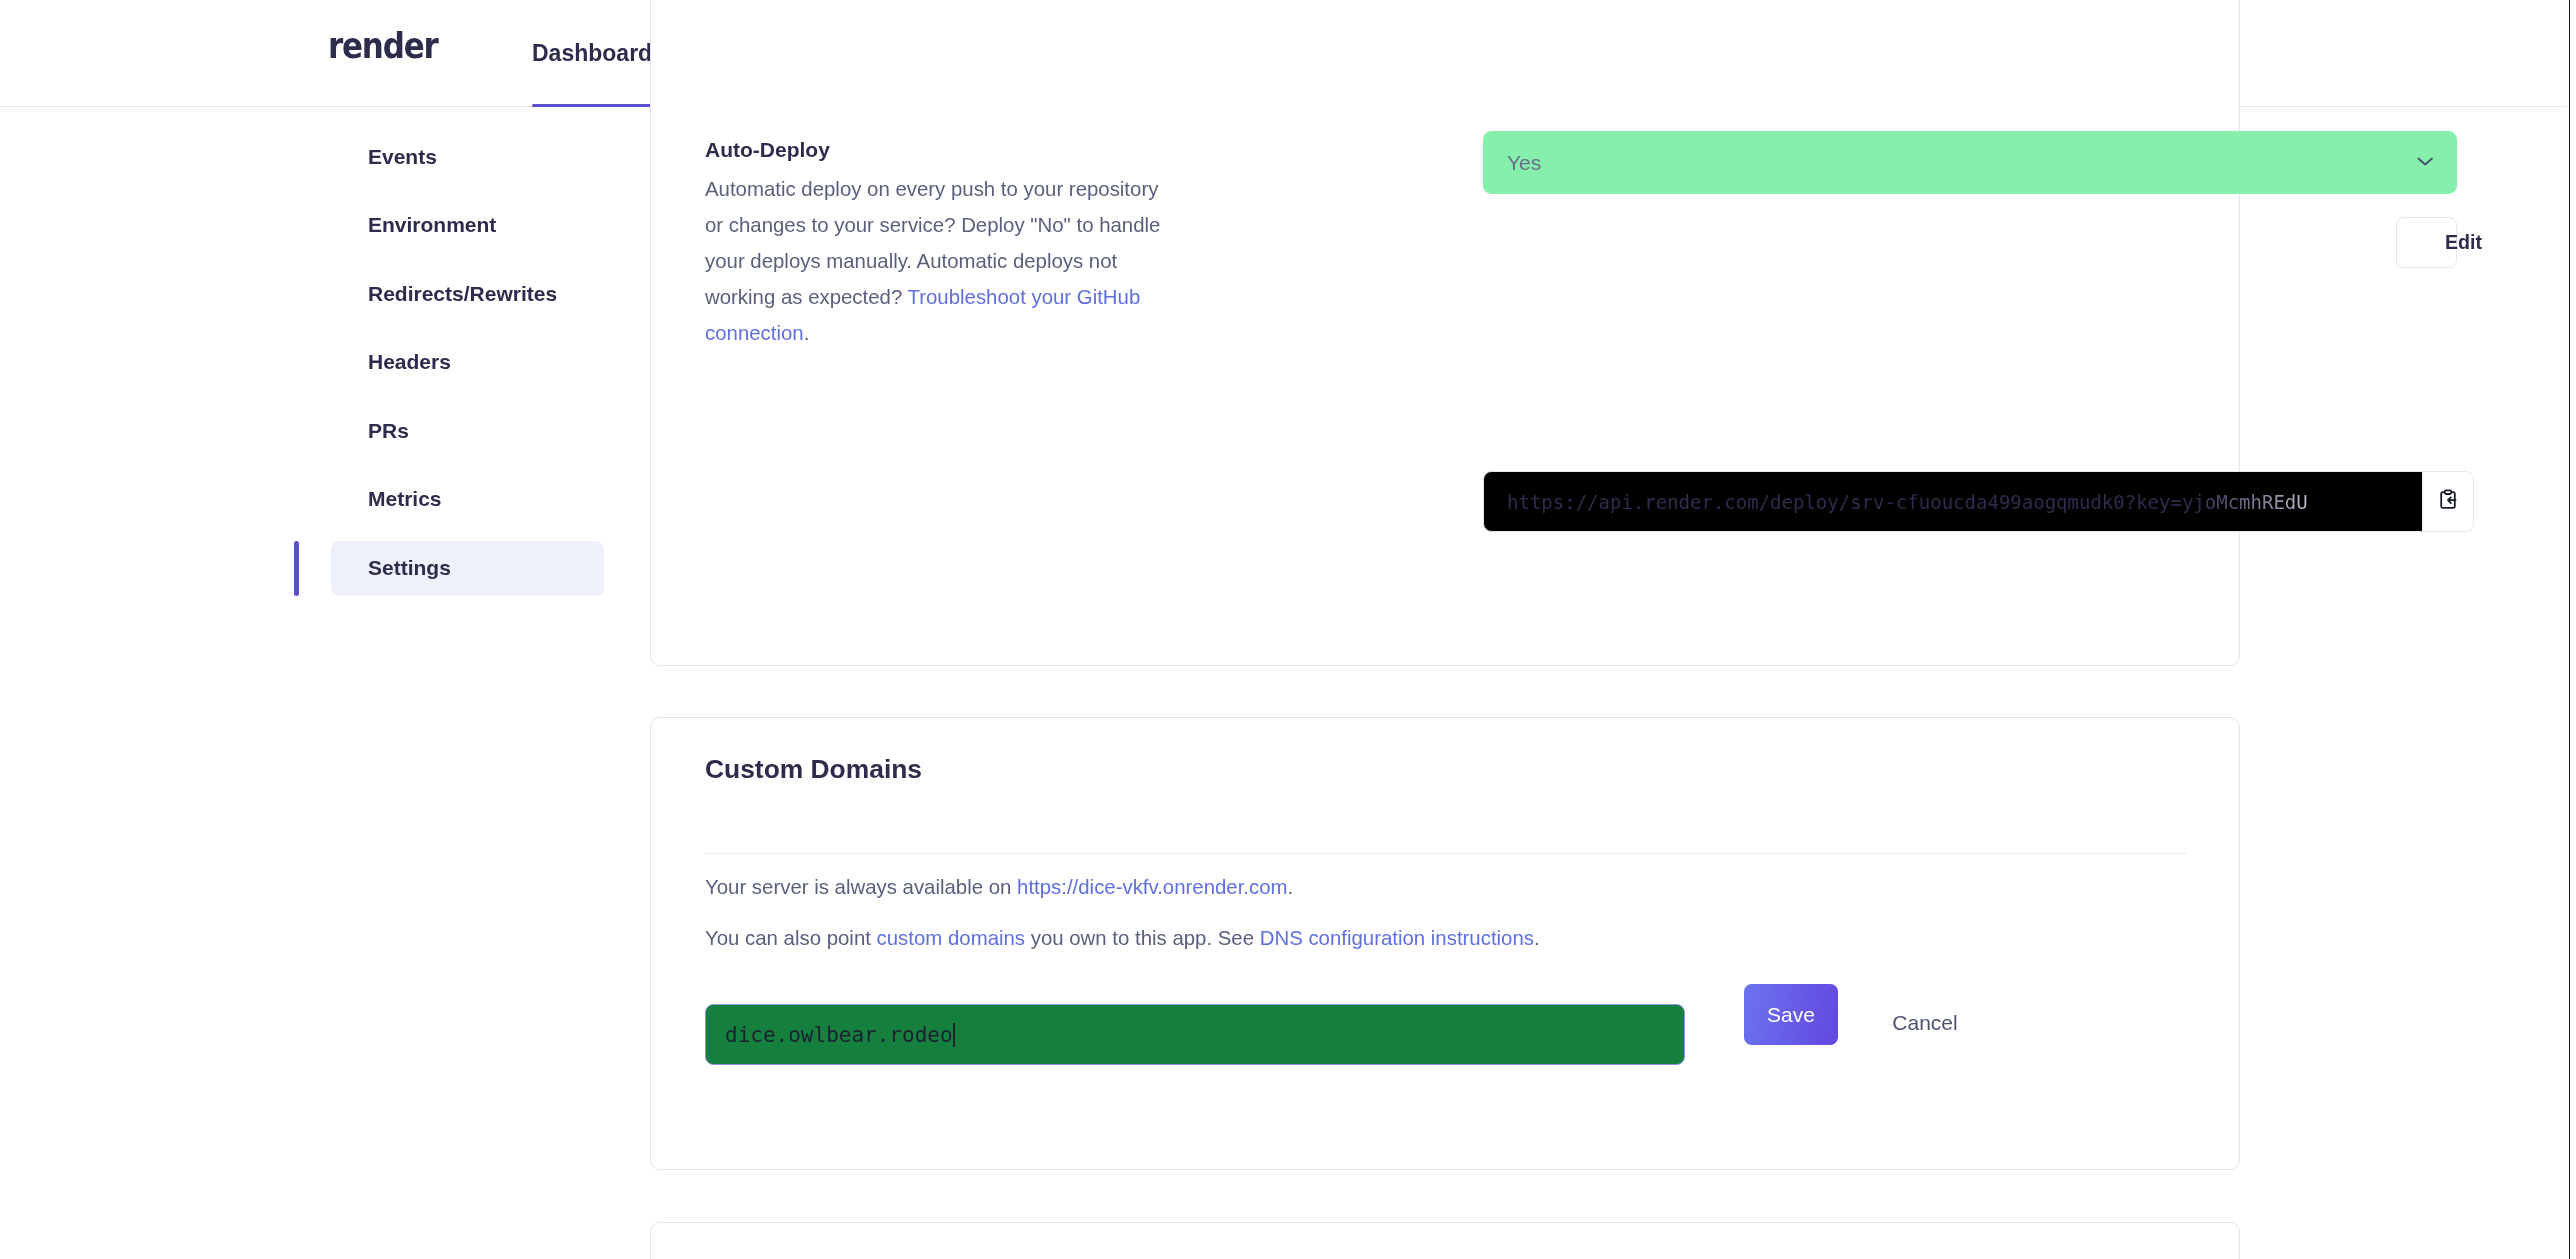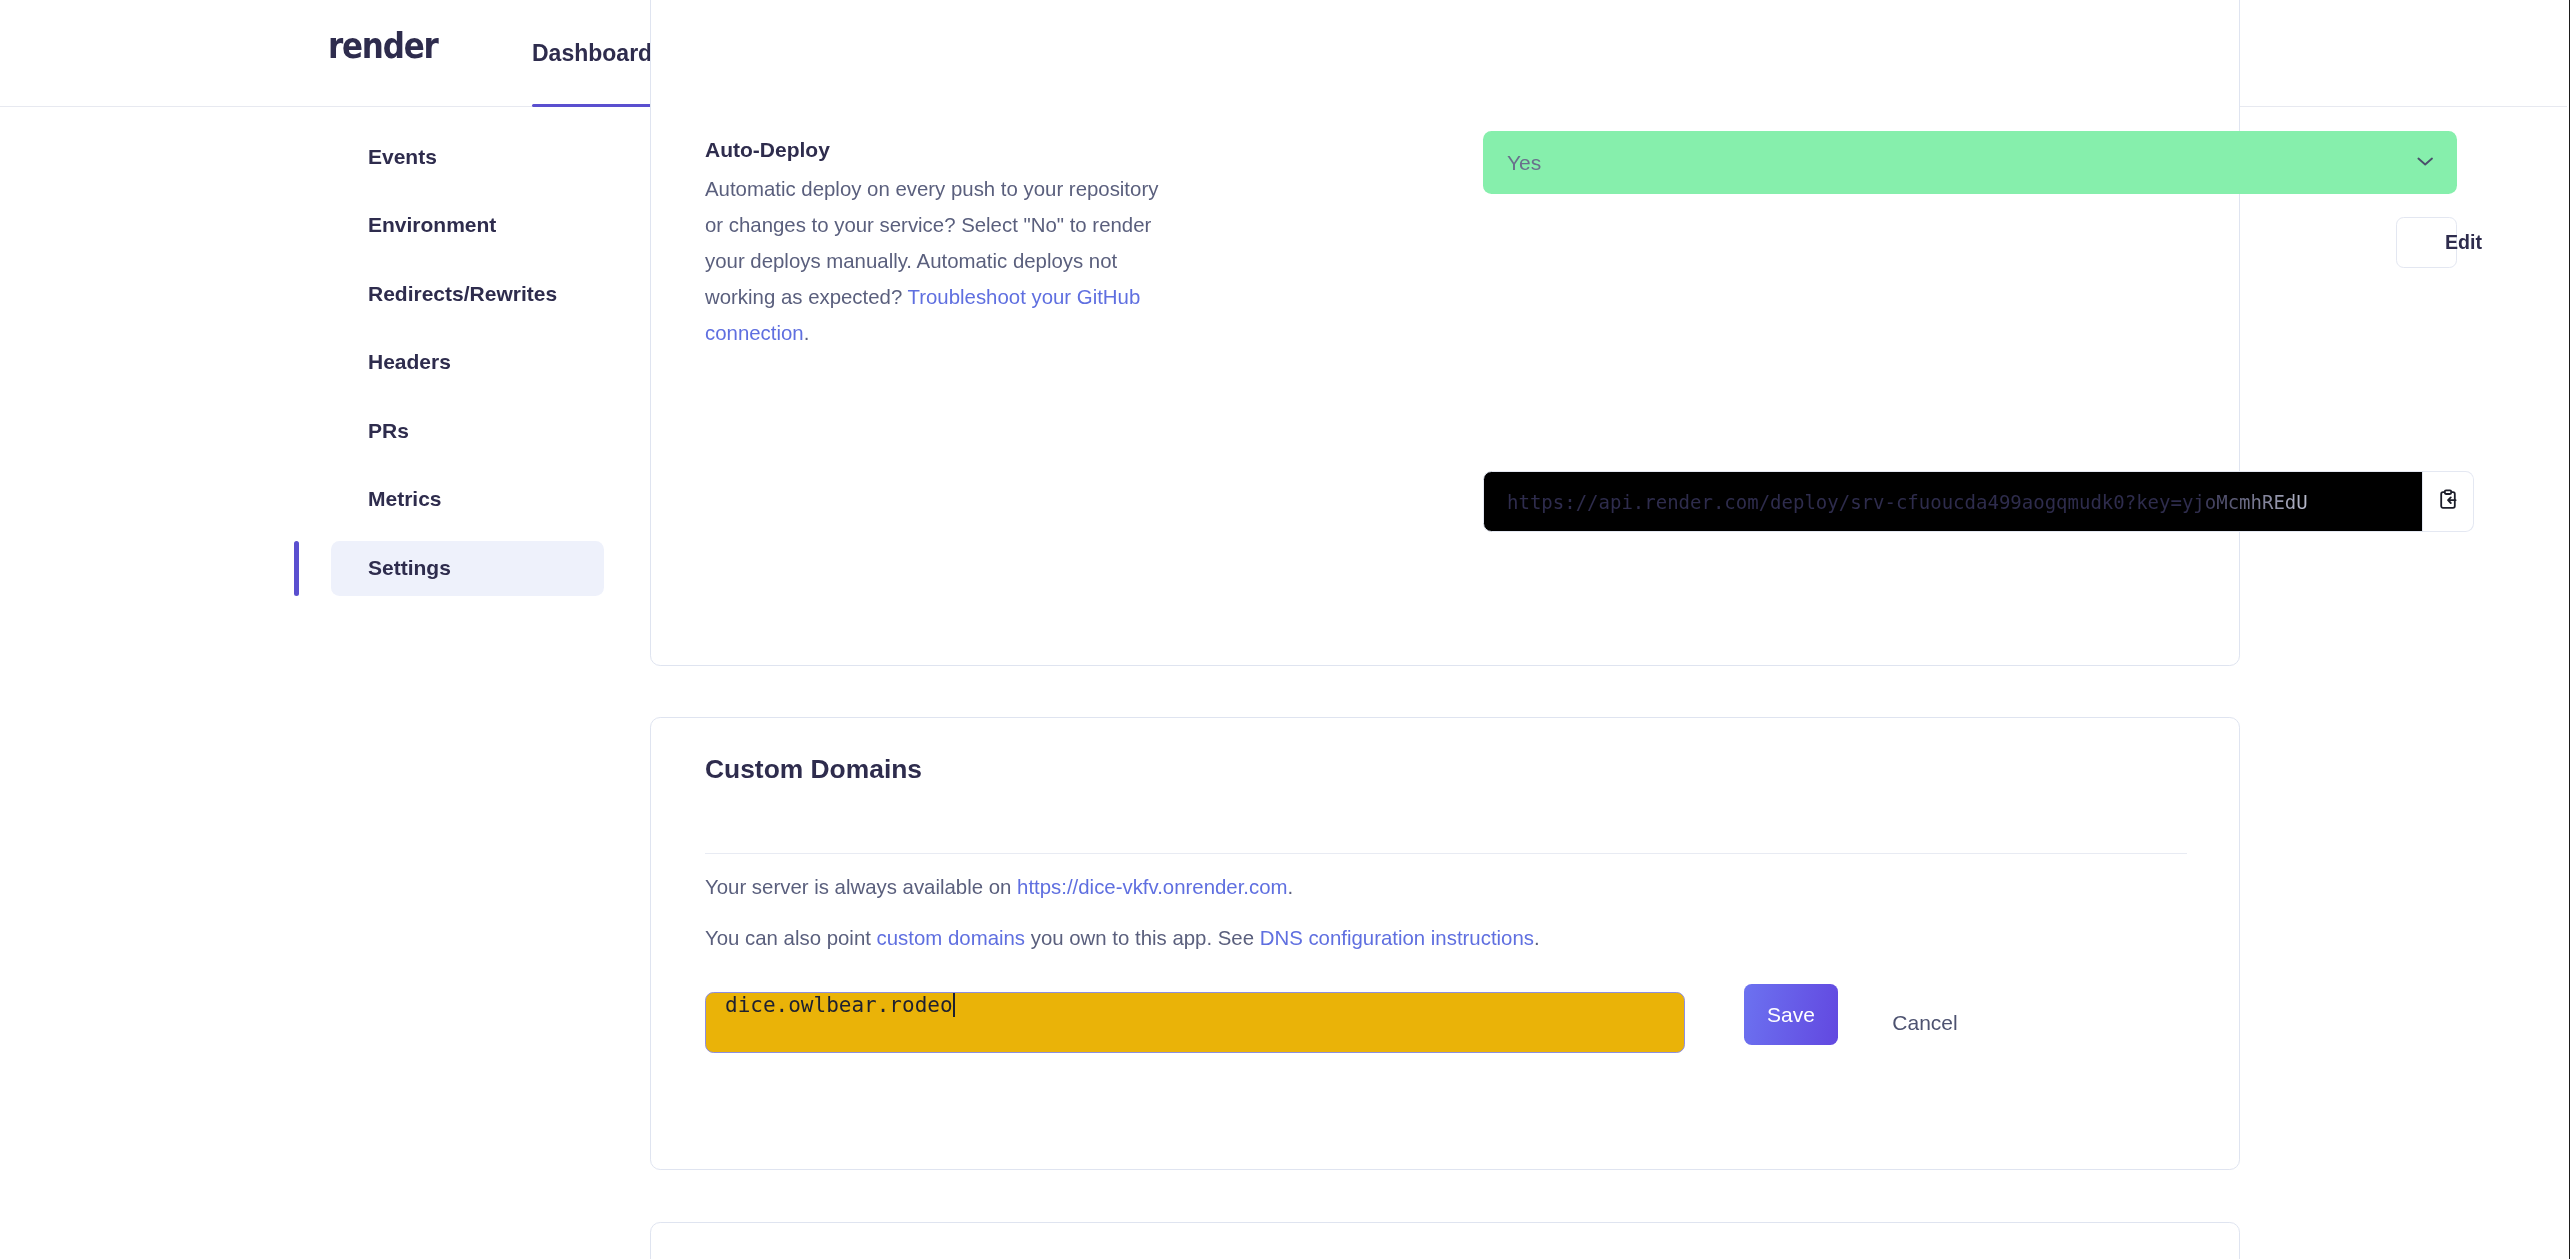--- a/index.html
+++ b/index.html
@@ -117,22 +117,22 @@
     position: absolute; background: #fff; border: 0.9px solid #e4e8f2; border-left: none;
     border-radius: 0 8.5px 8.5px 0; display: flex; align-items: center; justify-content: center;
     cursor: pointer;
   }
 
   .card-heading { position: absolute; font-size: 26.4px; font-weight: 700; color: #2e2c4d; }
   .hr { position: absolute; height: 0.9px; background: #e8ebf3; }
   .para { position: absolute; font-size: 20.4px; color: #5a5f7d; white-space: nowrap; }
 
   .domain-input {
-    position: absolute; background: #eab308; border: 0.9px solid #8d8fe0; border-radius: 8.5px;
-    display: flex; align-items: flex-start;
+    position: absolute; background: #15803d; border: 0.9px solid #8d8fe0; border-radius: 8.5px;
+    display: flex; align-items: center; margin-top: 12px;
   }
   .domain-input .txt {
     padding-left: 19px; font-family: "DejaVu Sans Mono", monospace;
     font-size: 21px; color: #1d2030;
   }
   .caret {
     display: inline-block; width: 1.7px; height: 24px; background: #1d2030; margin-left: 0.9px;
   }
   .save-btn {
     position: absolute; border: none; border-radius: 7.7px;
@@ -213,21 +213,21 @@
     <div class="side-item active">
       <span>Settings</span>
     </div>
   </nav>
 
   <section class="card" id="card-deploy">
 
     <div class="row" style="left:54px; top:205px; width:477px;">
       <div class="field-title">Auto-Deploy</div>
       <div class="field-desc">
-        <span>Automatic deploy on every push to your repository or changes to your service? Select "No" to render your deploys manually. Automatic deploys not working as expected? </span><a class="link">Troubleshoot your GitHub connection</a><span>.</span>
+        <span>Automatic deploy on every push to your repository or changes to your service? Deploy "No" to handle your deploys manually. Automatic deploys not working as expected? </span><a class="link">Troubleshoot your GitHub connection</a><span>.</span>
       </div>
     </div>
 
     <div class="select-box" style="left:832px; top:198px; width:974px; height:63px;">
       <span class="val">Yes</span>
       <span class="chev">
         <svg width="20.4" height="12.8" viewBox="0 0 24 15" fill="none" stroke="#4a4f6b" stroke-width="2.2" stroke-linecap="round" stroke-linejoin="round">
           <path d="M4 4 L12 11 L20 4"></path>
         </svg>
       </span>

